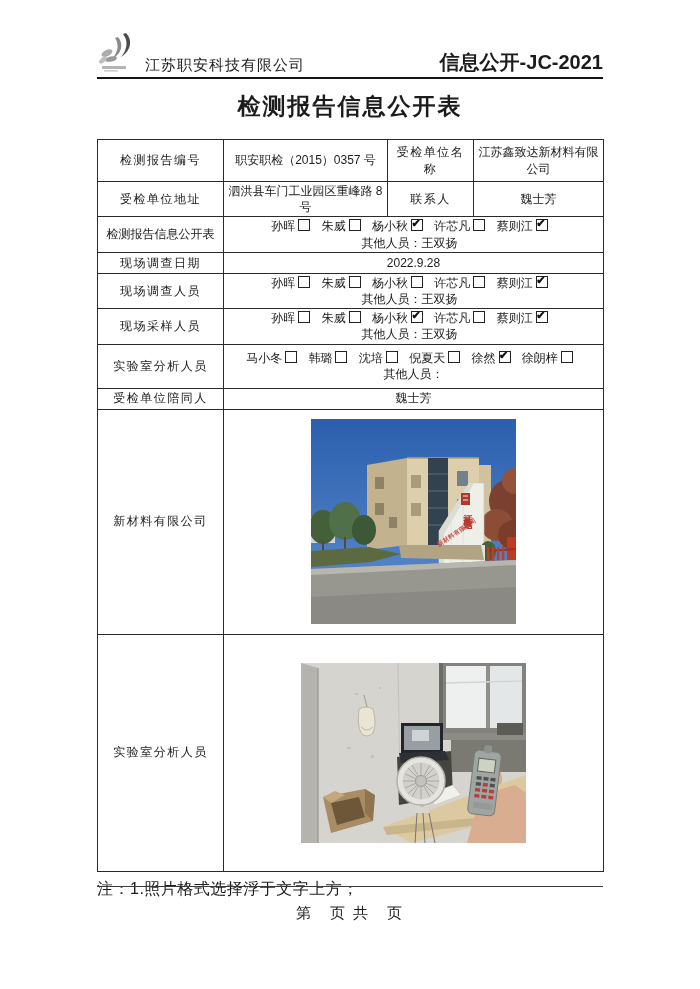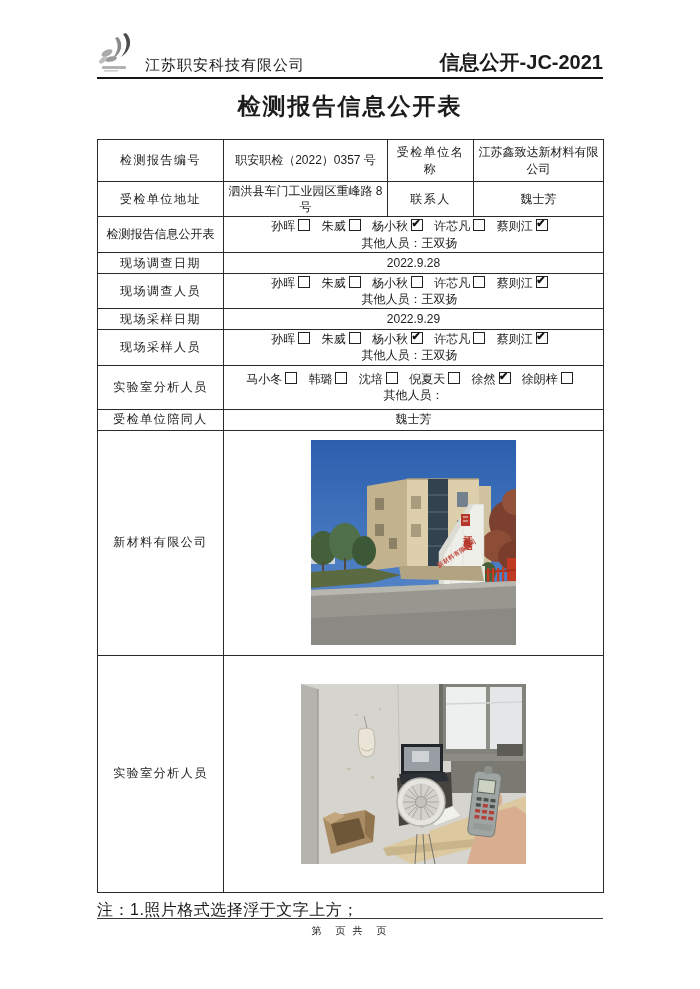--- a/index.html
+++ b/index.html
@@ -30,22 +30,22 @@
   
   .photo1{width:205px;height:205px;margin:0 auto;position:relative;overflow:hidden;}
   .photo2{width:225px;height:180px;margin:0 auto;position:relative;overflow:hidden;}
   .photo1 svg,.photo2 svg{position:absolute;left:0;top:0;}
   .sign-v{position:absolute;left:152px;top:88px;writing-mode:vertical-rl;text-orientation:upright;
           color:#b5372a;font-weight:bold;font-size:9px;letter-spacing:1.5px;line-height:1;}
   .sign-d{position:absolute;left:127px;top:122px;transform:rotate(-34deg);transform-origin:left center;
           color:#c05045;font-size:6px;font-weight:bold;letter-spacing:0.5px;}
   
   .note{font-size:16px;margin-top:7px;letter-spacing:0.5px;}
-  .pagefooter{position:absolute;top:918px;left:97px;width:506px;border-top:1px solid #3a3a3a;
-              text-align:center;padding-top:5px;font-size:10px;letter-spacing:2px;}
+  .pagefooter{position:absolute;top:886px;left:97px;width:506px;border-top:1px solid #3a3a3a;
+              text-align:center;padding-top:17px;font-size:15px;letter-spacing:2px;}
 </style>
 </head>
 <body>
 
 <div class="page">
   <div class="content">
 
     <div class="hdr">
       <div class="logo">
         <svg width="46" height="42" viewBox="0 0 46 42">
@@ -68,21 +68,21 @@
       <colgroup>
           <col style="width:126px">
           <col style="width:164px">
           <col style="width:86px">
           <col style="width:130px">
         </colgroup>
 
       <tbody>
           <tr class="h42">
         <td class="lbl">检测报告编号</td>
-        <td>职安职检（2022）0357 号</td>
+        <td>职安职检（2015）0357 号</td>
         <td class="lbl">受检单位名称</td>
         <td>江苏鑫致达新材料有限公司</td>
       </tr>
 
       <tr class="h30">
         <td class="lbl">受检单位地址</td>
         <td>泗洪县车门工业园区重峰路 8 号</td>
         <td class="lbl">联系人</td>
         <td>魏士芳</td>
       </tr>
@@ -109,24 +109,20 @@
         <td class="left" colspan="3">
           <span class="m"><span>孙晖</span><span class="cb"></span></span>
           <span class="m"><span>朱威</span><span class="cb"></span></span>
           <span class="m"><span>杨小秋</span><span class="cb"></span></span>
           <span class="m"><span>许芯凡</span><span class="cb"></span></span>
           <span class="m"><span>蔡则江</span><span class="cb checked"></span></span>
           <span class="m"><span>其他人员：</span><span>王双扬</span></span>
         </td>
       </tr>
 
-      <tr class="h21">
-        <td class="lbl">现场采样日期</td>
-        <td colspan="3">2022.9.29</td>
-      </tr>
 
       <tr class="h22">
         <td class="lbl">现场采样人员</td>
         <td class="left" colspan="3">
           <span class="m"><span>孙晖</span><span class="cb"></span></span>
           <span class="m"><span>朱威</span><span class="cb"></span></span>
           <span class="m"><span>杨小秋</span><span class="cb checked"></span></span>
           <span class="m"><span>许芯凡</span><span class="cb"></span></span>
           <span class="m"><span>蔡则江</span><span class="cb checked"></span></span>
           <span class="m"><span>其他人员：</span><span>王双扬</span></span>

